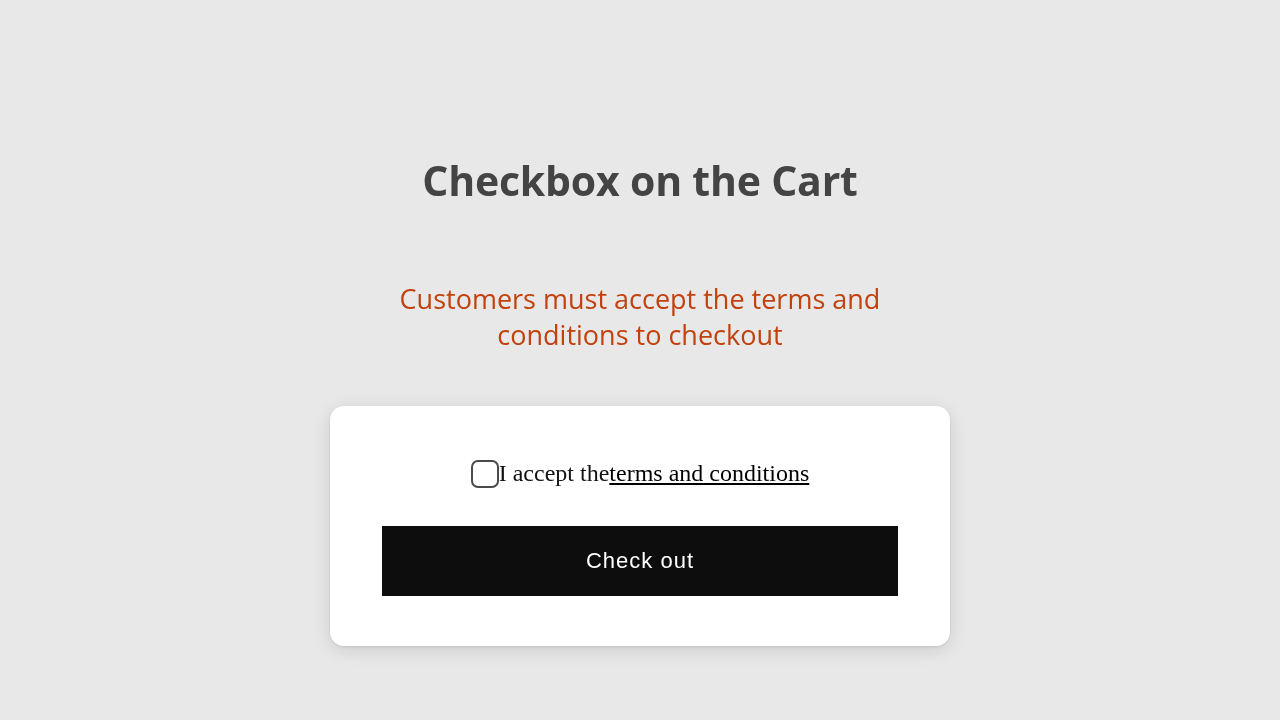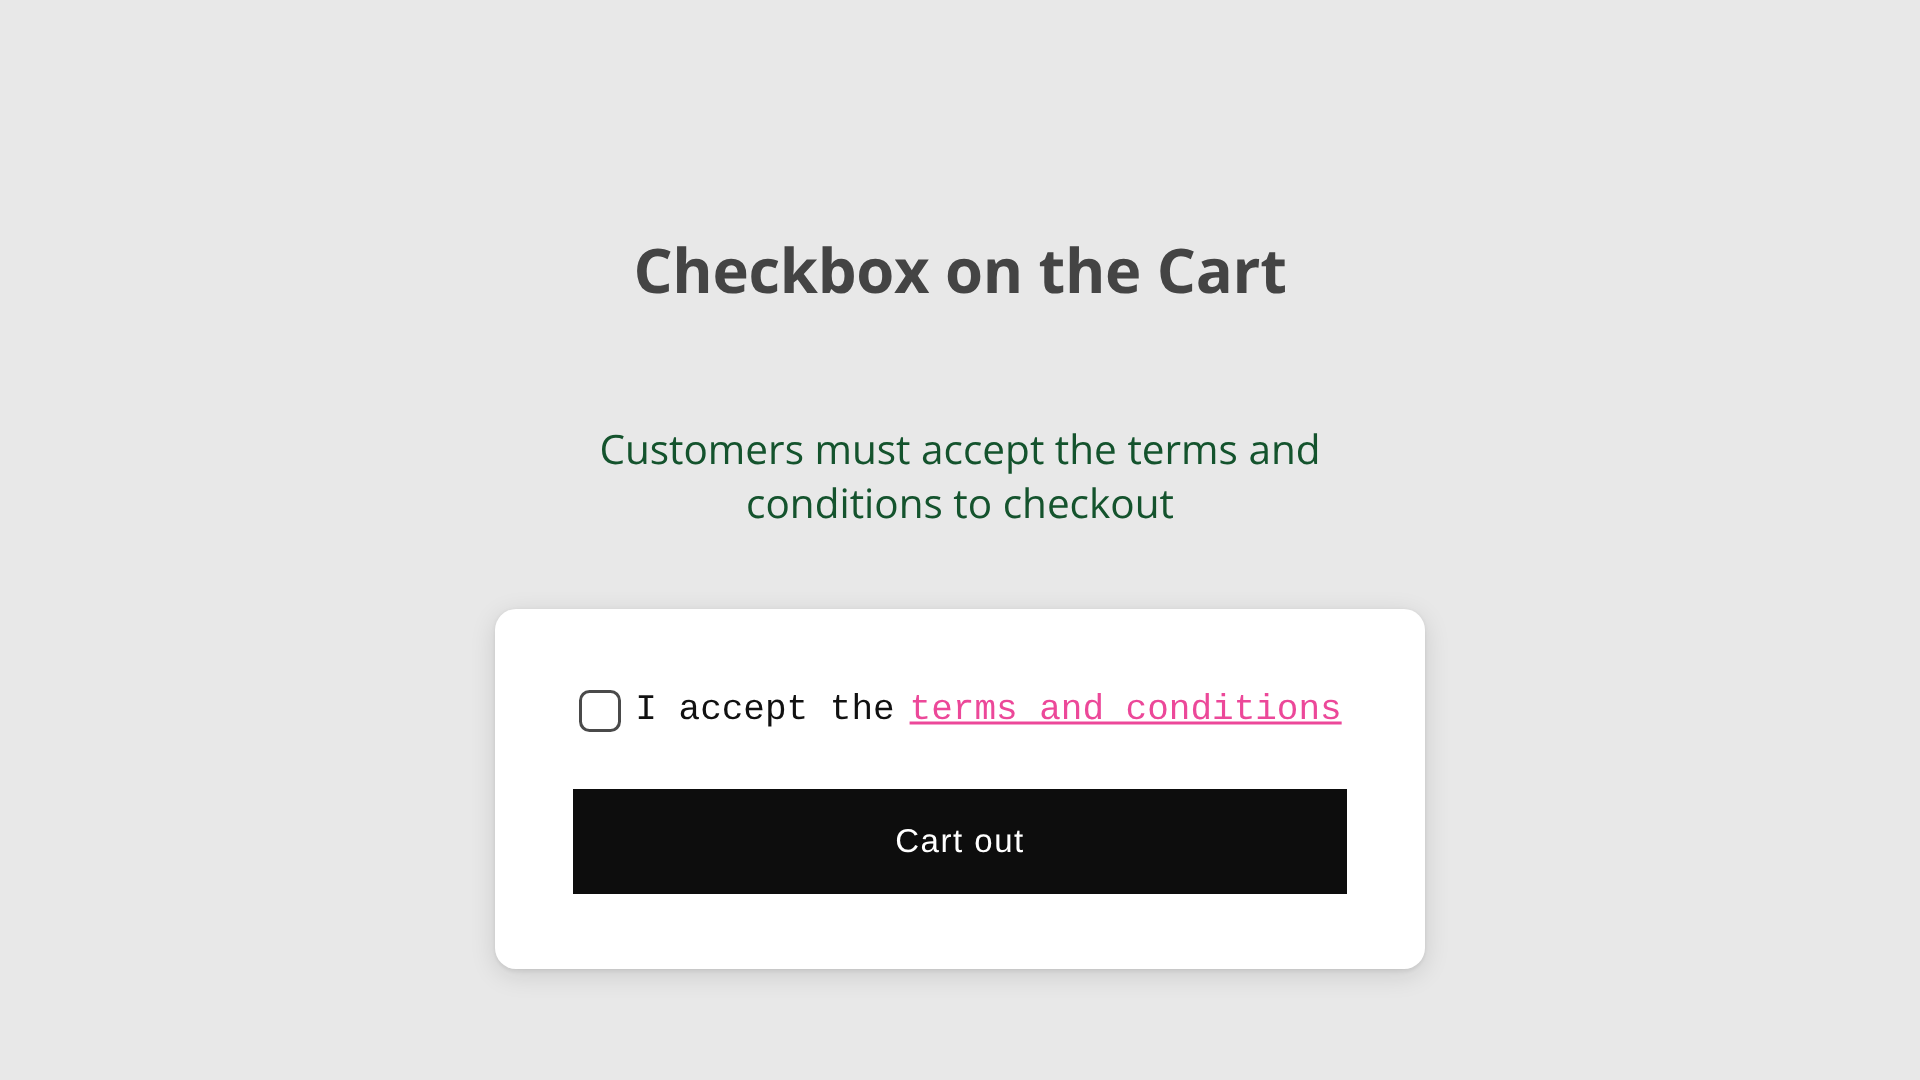--- a/index.html
+++ b/index.html
@@ -23,60 +23,59 @@
     .heading {
       font-size: 41px;
       font-weight: 700;
       color: #444444;
       letter-spacing: -0.2px;
       margin-bottom: 73px;
     }
     .subheading {
       font-size: 27px;
       font-weight: 400;
-      color: #14532d;
+      color: #c2410c;
       text-align: center;
       line-height: 1.35;
       margin-bottom: 52px;
       max-width: 560px;
     }
     .card {
       width: 620px;
       background: #ffffff;
       border-radius: 14px;
       box-shadow: 0 4px 18px rgba(0,0,0,0.12), 0 1px 3px rgba(0,0,0,0.08);
       padding: 54px 52px 50px 52px;
       display: flex;
       flex-direction: column;
       align-items: center;
     }
     .accept-row {
       display: flex;
       align-items: center;
       justify-content: center;
-      gap: 10px;
       margin-bottom: 38px;
-      font-family: Liberation Mono, monospace;
+      font-family: Liberation Serif, serif;
     }
     .checkbox {
       width: 28px;
       height: 28px;
       border: 2px solid #4a4a4a;
       border-radius: 7px;
       background: #ffffff;
       flex-shrink: 0;
     }
     .accept-row .label-text {
       font-size: 24px;
       color: #111111;
       white-space: nowrap;
     }
     .accept-row a {
       font-size: 24px;
-      color: #ec4899;
+      color: #000000;
       text-decoration: underline;
       white-space: nowrap;
     }
     .checkout-btn {
       width: 100%;
       background: #0d0d0d;
       color: #ffffff;
       font-size: 22px;
       letter-spacing: 1px;
       border: none;
@@ -91,14 +90,14 @@
 <h1 class="heading">Checkbox on the Cart</h1>
 
 <p class="subheading">Customers must accept the terms and conditions to checkout</p>
 
 <div class="card">
   <div class="accept-row">
     <div class="checkbox"></div>
     <span class="label-text">I accept the </span>
     <a href="#">terms and conditions</a>
   </div>
-  <button class="checkout-btn">Cart out</button>
+  <button class="checkout-btn">Check out</button>
 </div>
 
 </body></html>

